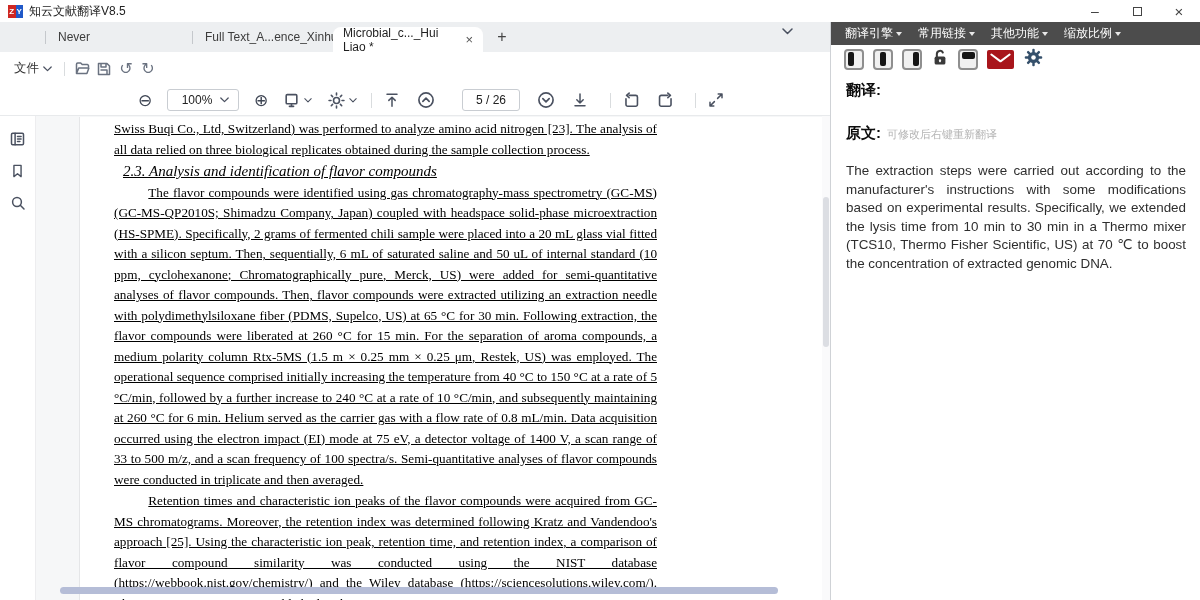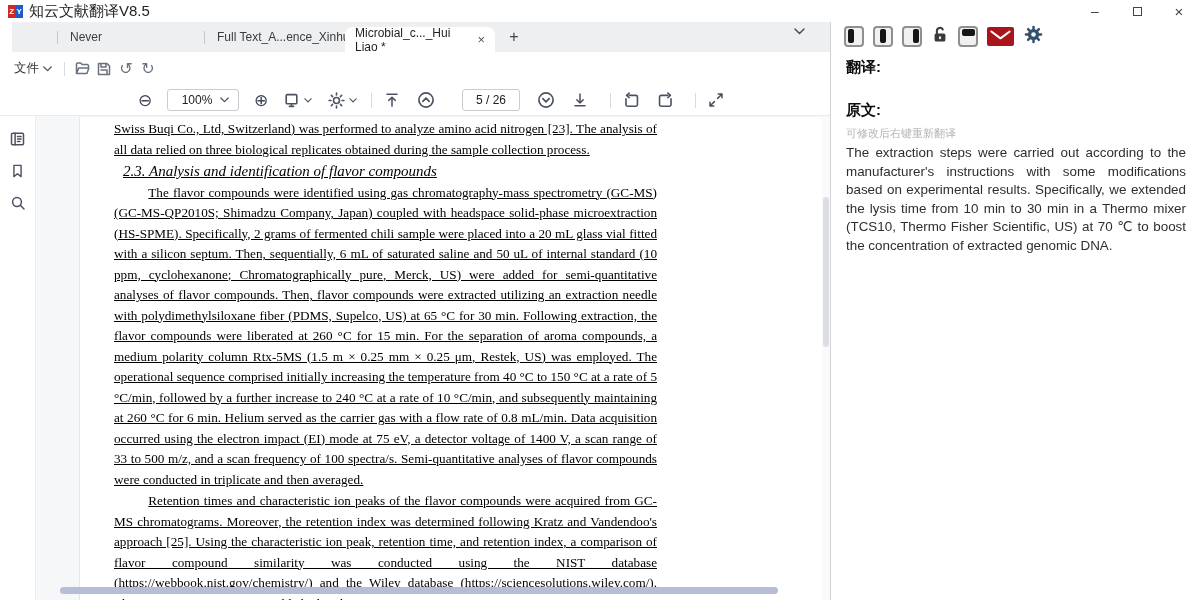--- a/index.html
+++ b/index.html
@@ -6,30 +6,30 @@
   html,body { width:1200px; height:600px; overflow:hidden; background:#fff;
     font-family:"Liberation Sans","DejaVu Sans",sans-serif; }
 
   
   #titlebar { position:absolute; left:0; top:0; width:1200px; height:22px;
     background:#ffffff; display:flex; align-items:center; padding:0 8px; }
   .logo { display:flex; width:15px; height:13px; margin-right:6px; }
   .logo span { width:50%; height:100%; color:#fff; font-size:8px; font-weight:bold;
     display:flex; align-items:center; justify-content:center; }
   .logo .l { background:#cf2722; } .logo .r { background:#2059c8; }
-  .win-title { font-size:15px; color:#222; }
+  .win-title { font-size:12px; color:#222; }
   .win-controls { margin-left:auto; display:flex; align-items:center; gap:28px; padding-right:6px; }
   .win-controls > div { width:14px; height:14px; display:flex; align-items:center;
     justify-content:center; color:#444; cursor:default; }
   .wc-min { font-size:14px; }
   .wc-max span { width:9px; height:9px; border:1.3px solid #444; display:block; }
   .wc-close { font-size:15px; }
 
   
-  #tabbar { position:absolute; left:12px; top:22px; width:830px; height:30px;
+  #tabbar { position:absolute; left:0; top:22px; width:830px; height:30px;
     background:#edeff1; }
   .tab { position:absolute; top:0; height:30px; display:flex; align-items:center;
     font-size:12px; color:#3c3c3c; padding:0 12px; }
   .tab-sep { position:absolute; top:9px; width:1px; height:13px; background:#c5c8cc; }
   .tab-active { position:absolute; left:333px; top:5px; width:150px; height:25px;
     background:#ffffff; border-radius:8px 8px 0 0; display:flex; align-items:center;
     padding:0 10px; font-size:12px; color:#1f1f1f; }
   .tab-close { margin-left:8px; font-size:13px; color:#555; cursor:pointer; }
   .tab-plus { position:absolute; left:490px; top:3px; width:24px; height:24px;
     font-size:16px; color:#444; display:flex; align-items:center; justify-content:center; }
@@ -108,21 +108,21 @@
   .pmi.left::after { left:1.5px; }
   .pmi.mid::after { left:50%; transform:translateX(-50%); }
   .pmi.right::after { right:1.5px; }
   .pmi.top::after { left:1.5px; right:1.5px; width:auto; height:7px; bottom:auto; }
   .envelope { width:27px; height:19px; background:#a8151b; border-radius:2px;
     display:flex; align-items:center; justify-content:center; }
 
   #rp-content { padding:8px 14px 0 15px; }
   .rp-h { font-size:15px; font-weight:bold; color:#0d0d0d; margin-bottom:6px; }
   .rp-zh { font-size:15px; line-height:26px; color:#141414; text-align:justify; }
-  .rp-orig-row { margin-top:24px; margin-bottom:3px; display:flex; align-items:baseline; gap:6px;flex-direction:column; }
+  .rp-orig-row { margin-top:24px; margin-bottom:19px; display:flex; align-items:baseline; gap:6px; }
   .rp-hint { font-size:11px; color:#b3b3b3; }
   .rp-en { font-size:13.4px; line-height:18.6px; color:#2e2e2e; text-align:justify; }
 
   svg.ic { stroke:#4a5160; fill:none; stroke-width:1.5; stroke-linecap:round; stroke-linejoin:round; }
   svg.ic-g { stroke:#6a7280; }
 </style>
 </head>
 <body>
 
 <div id="titlebar">
@@ -302,20 +302,38 @@
       <p class="indent">Retention times and characteristic ion peaks of the flavor compounds were acquired from GC-MS chromatograms. Moreover, the retention index was determined following Kratz and Vandendoo's approach [25]. Using the characteristic ion peak, retention time, and retention index, a comparison of flavor compound similarity was conducted using the NIST database (https://webbook.nist.gov/chemistry/) and the Wiley database (https://sciencesolutions.wiley.com/). The screening criteria were established with a</p>
     </div>
   </div>
 </div>
 <div id="vscroll">
   <div class="thumb"></div>
 </div>
 <div id="hscroll"></div>
 
 <div id="rightpanel">
+  <div id="rp-menu">
+    <div class="rp-mi">
+      <span>翻译引擎</span>
+      <span class="caret"></span>
+    </div>
+    <div class="rp-mi">
+      <span>常用链接</span>
+      <span class="caret"></span>
+    </div>
+    <div class="rp-mi">
+      <span>其他功能</span>
+      <span class="caret"></span>
+    </div>
+    <div class="rp-mi">
+      <span>缩放比例</span>
+      <span class="caret"></span>
+    </div>
+  </div>
 
   <div id="rp-icons">
     <div class="pmi left"></div>
     <div class="pmi mid"></div>
     <div class="pmi right"></div>
     <div>
       <svg width="18" height="19" viewBox="0 0 16 16">
         <path d="M5.2 7.4V4.8a2.8 2.8 0 015.3-1.2" fill="none" stroke="#3a3a3a" stroke-width="1.8" stroke-linecap="round"></path>
         <rect x="3.2" y="7.2" width="9.6" height="7" rx="1.4" fill="#3a3a3a"></rect>
         <rect x="7.1" y="9.6" width="1.8" height="2.6" rx="0.8" fill="#f0f0f0"></rect>

